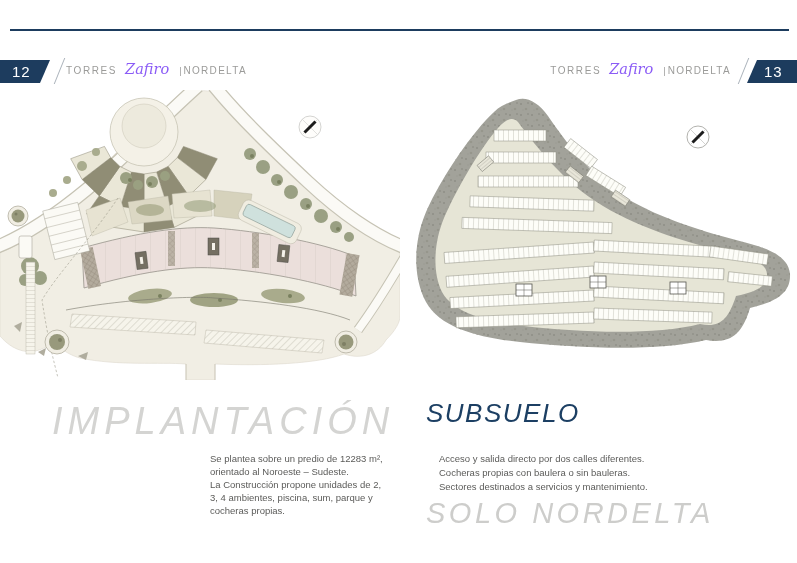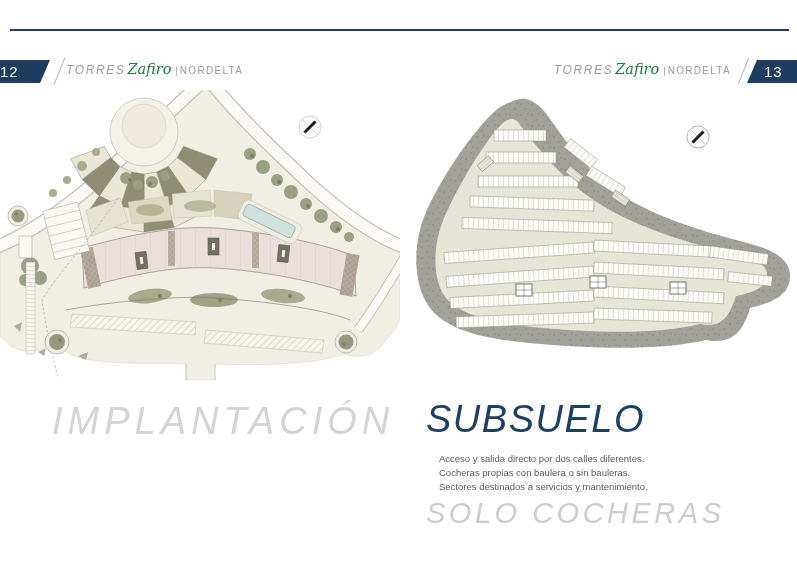--- a/index.html
+++ b/index.html
@@ -3,41 +3,41 @@
 <meta charset="utf-8">
 <style>
   html,body{margin:0;padding:0;background:#ffffff;}
   .page{position:relative;width:797px;height:563px;background:#ffffff;overflow:hidden;
         font-family:"Liberation Sans",sans-serif;}
   .top-rule{position:absolute;left:10px;right:8px;top:29px;height:2px;background:#1d3c5e;}
 
   
   .badge{position:absolute;top:60px;height:23px;width:50px;background:#1d3c5e;color:#fff;
          display:flex;align-items:center;font-size:15px;font-weight:300;letter-spacing:1px;}
-  .badge-left{left:0;clip-path:polygon(0 0,100% 0,calc(100% - 10px) 100%,0 100%);padding-left:0;box-sizing:border-box;}
+  .badge-left{left:0;clip-path:polygon(0 0,100% 0,calc(100% - 10px) 100%,0 100%);padding-left:12px;box-sizing:border-box;}
   .badge-right{right:0;clip-path:polygon(10px 0,100% 0,100% 100%,0 100%);padding-left:17px;box-sizing:border-box;}
   .slash{position:absolute;top:58px;height:26px;width:6px;border-right:1.4px solid #aab2ba;transform:skewX(-22deg);}
   .slash-left{left:53px;}
   .slash-right{right:53px;}
 
   .brand{position:absolute;top:61px;display:flex;align-items:baseline;color:#9b9b99;white-space:nowrap;}
   .brand-left{left:66px;}
   .brand-right{right:66px;}
-  .brand .b-torres{font-size:12px;letter-spacing:1.6px;text-transform:uppercase;font-style:italic;}
-  .brand .b-zafiro{font-family:"DejaVu Serif",serif;font-style:italic;font-size:14.5px;margin:0 2px;color:#15803d;}
+  .brand .b-torres{font-size:10px;letter-spacing:1.6px;text-transform:uppercase;}
+  .brand .b-zafiro{font-family:"DejaVu Serif",serif;font-style:italic;font-size:14.5px;margin:0 8px;color:#8b5cf6;}
   .brand .b-div{font-size:9px;margin:0 2px;}
   .brand .b-nordelta{font-size:10px;letter-spacing:1.3px;text-transform:uppercase;}
 
   .plan{position:absolute;top:90px;}
   .plan-left{left:0;}
   .plan-right{left:398px;}
 
   .title{position:absolute;font-weight:300;white-space:nowrap;font-style:italic;}
   .title-left{left:52px;top:400px;font-size:38px;letter-spacing:5px;color:#d4d4d2;}
-  .title-right{left:426px;top:398px;font-size:38px;letter-spacing:1.5px;color:#1c3f63;}
+  .title-right{left:426px;top:398px;font-size:26px;letter-spacing:1.5px;color:#1c3f63;}
   .subtitle-right{left:426px;top:497px;font-size:29px;letter-spacing:3.5px;color:#cdcdcb;}
 
   .para{position:absolute;font-size:9.5px;color:#5b5b59;white-space:pre-line;}
   .para-left{left:210px;top:452px;width:218px;line-height:13px;}
   .para-right{left:427px;top:452px;width:262px;line-height:14px;margin-left:12px;}
 </style>
 </head>
 <body>
 
 <div class="page">
@@ -301,20 +301,25 @@
 
     <g>
       <circle cx="300" cy="47" r="11" fill="#ffffff" stroke="#a9a9a5" stroke-width="0.9"></circle>
       <line x1="292.2" y1="39.2" x2="307.8" y2="54.8" stroke="#c2c2be" stroke-width="0.7"></line>
       <line x1="292.2" y1="54.8" x2="307.8" y2="39.2" stroke="#c2c2be" stroke-width="0.7"></line>
       <line x1="294.5" y1="52.5" x2="305.5" y2="41.5" stroke="#1c1c1c" stroke-width="3"></line>
     </g>
   </svg>
 
   <div class="title title-left">IMPLANTACIÓN</div>
+  <div class="para para-left">Se plantea sobre un predio de 12283 m²,
+orientado al Noroeste – Sudeste.
+La Construcción propone unidades de 2,
+3, 4 ambientes,  piscina, sum, parque y
+cocheras propias.</div>
 
   <div class="title title-right">SUBSUELO</div>
   <div class="para para-right">Acceso y salida directo por dos calles diferentes.
 Cocheras propias con baulera o sin bauleras.
 Sectores destinados a servicios y mantenimiento.</div>
-  <div class="title subtitle-right">SOLO COCHERAS</div>
+  <div class="title subtitle-right">SOLO NORDELTA</div>
 
 </div>
 
 </body></html>

